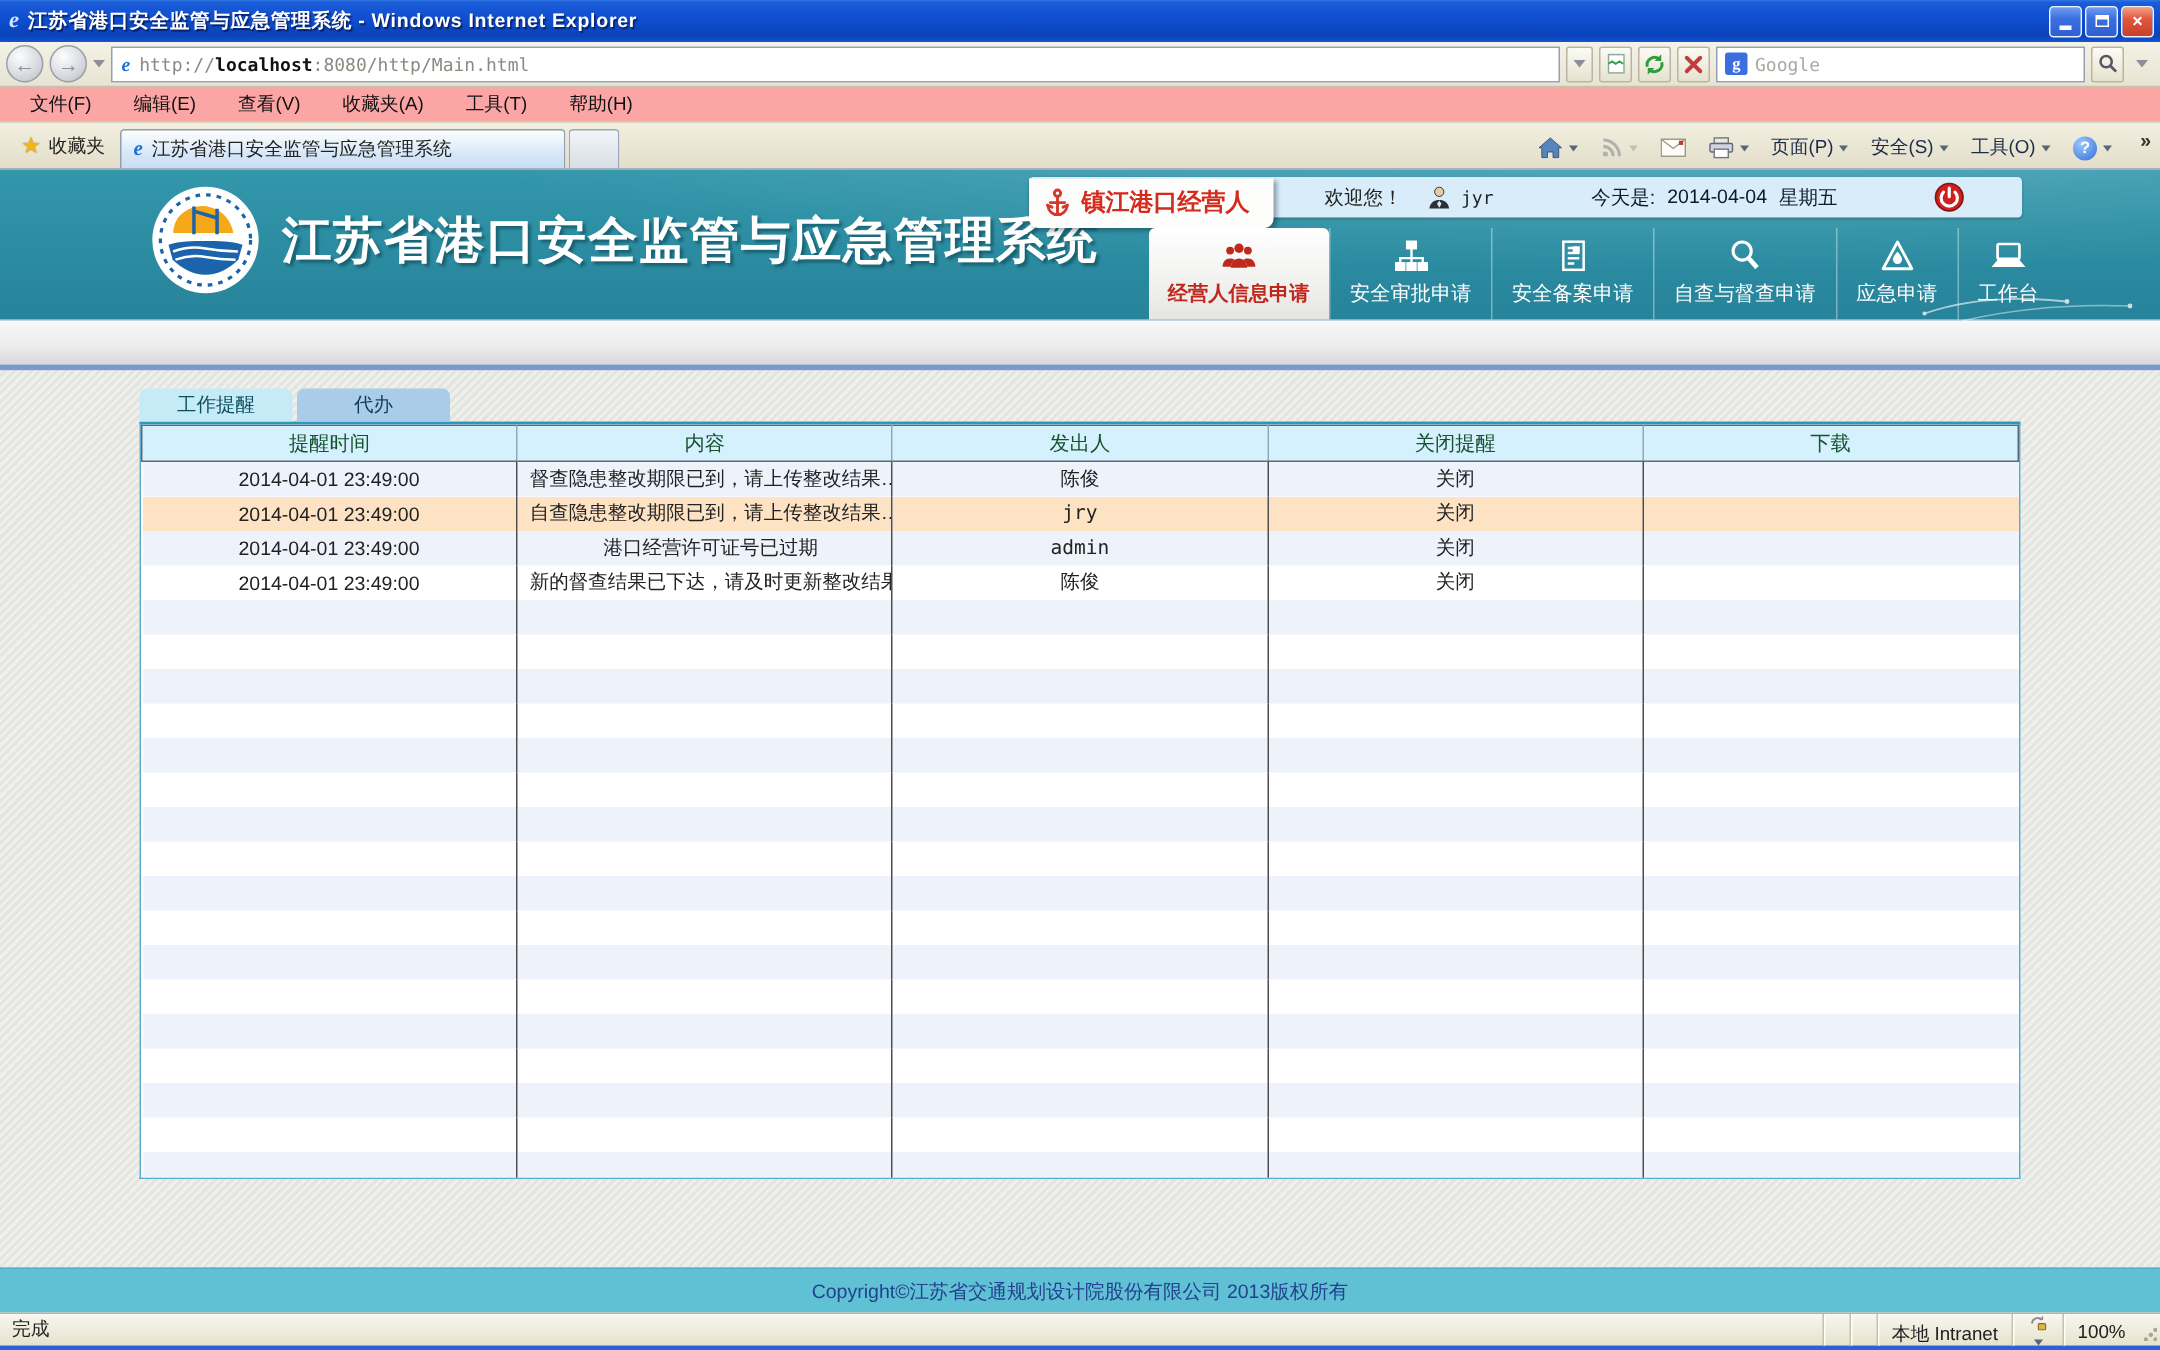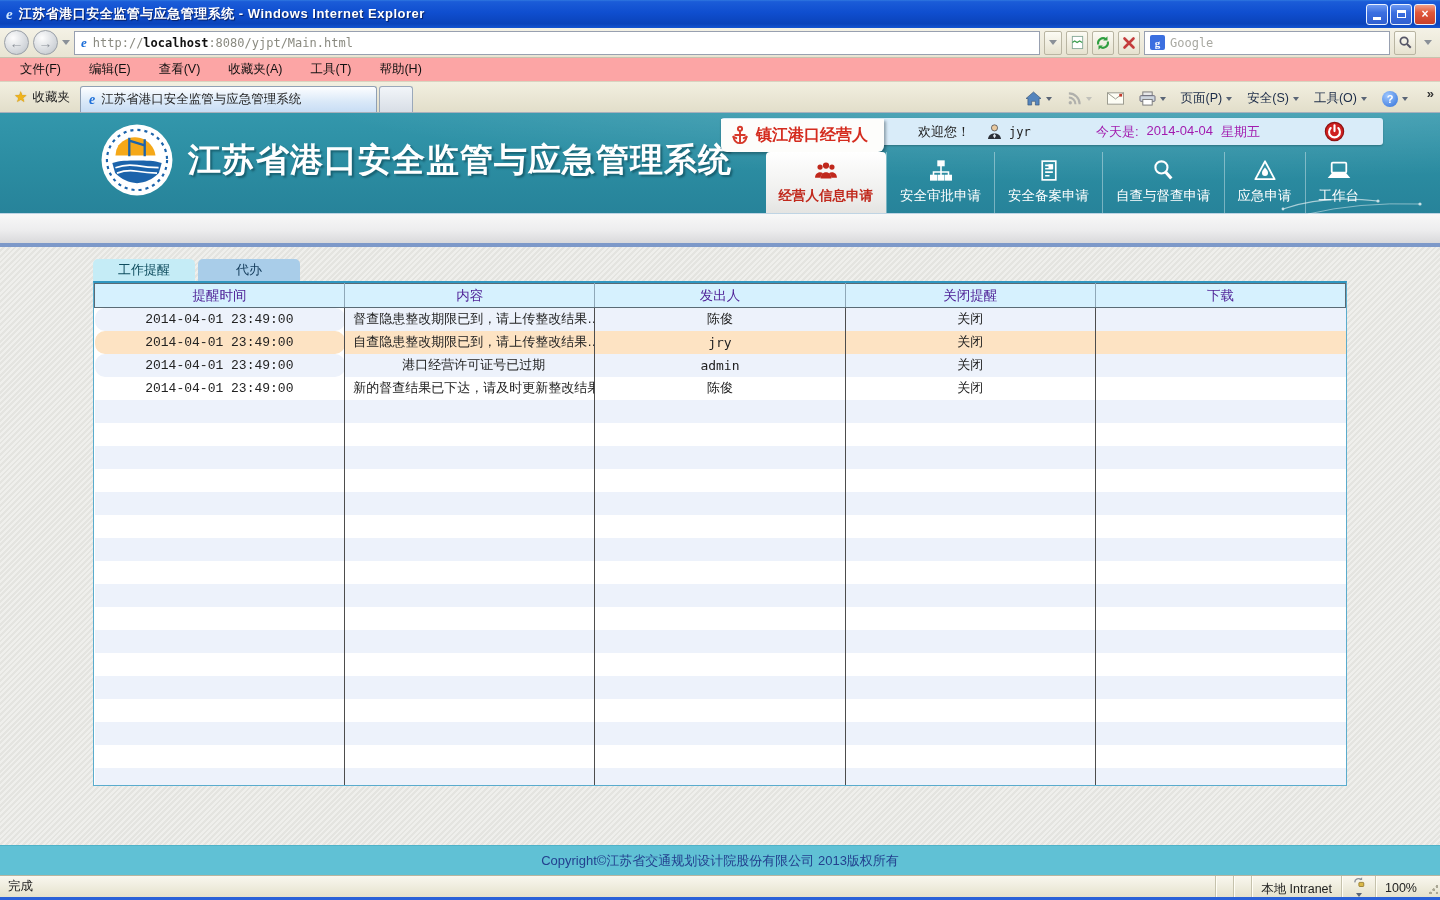--- a/index.html
+++ b/index.html
@@ -60,29 +60,29 @@
 
   
   .appheader { height:100px; position:relative;
     background:linear-gradient(180deg,#3397ac 0%,#2b8ca1 55%,#27839a 100%); overflow:visible; }
   .appheader::before { content:""; position:absolute; inset:0;
     background:radial-gradient(ellipse at 78% -40%, rgba(255,255,255,.22), transparent 55%); pointer-events:none; }
   .brand { position:absolute; left:100px; top:10px; display:flex; align-items:center; gap:14px; }
   .apptitle { color:#fff; font-size:33px; font-weight:bold; letter-spacing:1px;
     text-shadow:2px 2px 2px rgba(0,45,55,.45); }
 
-  .userbar { position:absolute; left:721px; top:5px; width:662px; height:27px; background:#d9ecf9;
+  .userbar { position:absolute; left:686px; top:5px; width:662px; height:27px; background:#d9ecf9;
     border-radius:3px; display:flex; align-items:center; font-size:13px; box-shadow:0 1px 2px rgba(0,0,0,.25); }
   .orgtab { position:relative; height:33px; margin-top:8px; background:#fdfdfb; border-radius:0 0 6px 6px;
     display:flex; align-items:center; gap:7px; padding:0 16px 0 10px; box-shadow:2px 2px 3px rgba(0,20,30,.35); }
   .orgname { color:#d42b1e; font-weight:bold; font-size:16px; }
   .welcome { margin-left:34px; color:#222; }
   .avatar { margin-left:16px; }
   .username { margin-left:6px; font-family:"DejaVu Sans Mono",monospace; font-size:12px; }
-  .dategroup { margin-left:auto; display:flex; gap:8px; color:#a21caf; }
+  .dategroup { margin-left:auto; display:flex; gap:8px; color:#0f172a; }
   .powerbtn { margin:0 38px 0 64px; display:flex; }
 
   .navmenu { position:absolute; right:68px; bottom:0; height:61px; display:flex; align-items:stretch; }
   .nav-item { display:flex; flex-direction:column; align-items:center; justify-content:flex-end;
     padding:6px 13px 8px; color:#fff; font-size:13.5px; gap:4px; }
   .nav-item svg { display:block; }
   .nav-item.plain.div { border-left:1px solid rgba(255,255,255,.38); }
   .nav-item.active { background:linear-gradient(180deg,#ffffff,#ededeb 75%,#e4e4e2);
     border-radius:4px 4px 0 0; color:#c0281c; font-weight:bold; }
   .swoosh { position:absolute; right:12px; bottom:-4px; opacity:.75; pointer-events:none; }
@@ -96,30 +96,30 @@
   .panel-titlebar { width:1254px; margin-left:93px; height:28px; background:linear-gradient(180deg,#21a6b8,#1895a8);
     color:#fff; font-weight:bold; font-size:14px; display:flex; align-items:center; padding-left:18px; }
   .tabsrow { width:1254px; margin:9px 0 0 93px; height:22px; display:flex; gap:3px; }
   .ttab { min-width:102px; height:22px; display:flex; align-items:center; justify-content:center;
     border-radius:5px 5px 0 0; font-size:13px; padding:0 14px;font-family:Liberation Serif, serif; }
   .ttab.active { background:#c5ecf6; color:#0e4c5e; }
   .ttab.idle { background:#a9cde9; color:#123a5a; }
   .table-panel { width:1254px; margin-left:93px; height:505px; background:#fff;
     border:1px solid #5aaccd; border-top:2px solid #2f96c0; overflow:hidden; }
   table.tasks { width:100%; border-collapse:collapse; table-layout:fixed; }
-  table.tasks th { height:24px; background:#d6f1fe; font-weight:normal; font-size:13.5px; color:#4c1d95;
+  table.tasks th { height:24px; background:#d6f1fe; font-weight:normal; font-size:13.5px; color:#14532d;
     border:1px solid #8fa8b8; border-top:1px solid #5a6b75; border-bottom:1px solid #5a6b75; }
   table.tasks th:first-child { border-left:1px solid #5a6b75; }
   table.tasks th:last-child { border-right:1px solid #5a6b75; }
   table.tasks td { height:23px; font-size:13px; text-align:center; overflow:hidden; white-space:nowrap; }
   table.tasks td + td { border-left:1px solid #4d4d4d; }
   table.tasks tbody tr:nth-child(odd) { background:#edf2fb; }
   table.tasks tbody tr:nth-child(even) { background:#ffffff; }
   table.tasks tbody tr.highlight { background:#fde3c3; }
-  td.c-time { font-family:Liberation Mono, monospace; font-size:12px;border-radius:10px; }
+  td.c-time { font-family:Liberation Sans, sans-serif; font-size:12px; }
   td.c-content { text-align:left; padding-left:8px; }
   td.c-sender { font-family:"DejaVu Sans Mono",monospace; font-size:12px; }
   td.c-close { cursor:pointer; }
 
   .footer { height:30px; background:#60c1d5; border-top:1px solid #4fb2c8; display:flex; align-items:center;
     justify-content:center; color:#23418f; font-size:13px; }
 
   
   .statusbar { height:22px; background:linear-gradient(180deg,#f9f7ef,#e5e2cd); border-top:1px solid #b8b5a0;
     display:flex; align-items:center; font-size:12.5px; }
@@ -159,21 +159,21 @@
 <div class="addrbar">
   <div class="navcircle">
       <span>←</span>
     </div>
   <div class="navcircle">
       <span>→</span>
     </div>
   <span class="chev"></span>
   <div class="addrfield">
     <span class="ie-e" style="font:italic bold 13px 'Liberation Serif',serif;color:#1e6fd8">e</span>
-    <span class="url"><span>http://</span><b>localhost</b><span>:8080/yjpt/Main.html</span></span>
+    <span class="url"><span>http://</span><b>localhost</b><span>:8080/http/Main.html</span></span>
   </div>
   <div class="sqbtn" style="min-width:18px">
       <span class="chev"></span>
     </div>
   <div class="sqbtn">
     <svg width="15" height="15" viewBox="0 0 16 16">
         <rect x="2.5" y="1.5" width="11" height="13" fill="#fff" stroke="#8a9"></rect>
         <path d="M2.5 8l2.5-1.6 2.6 1.6 2.7-1.6 2.7 1.6" fill="none" stroke="#3d9e4e" stroke-width="1.4"></path>
       </svg>
   </div>

